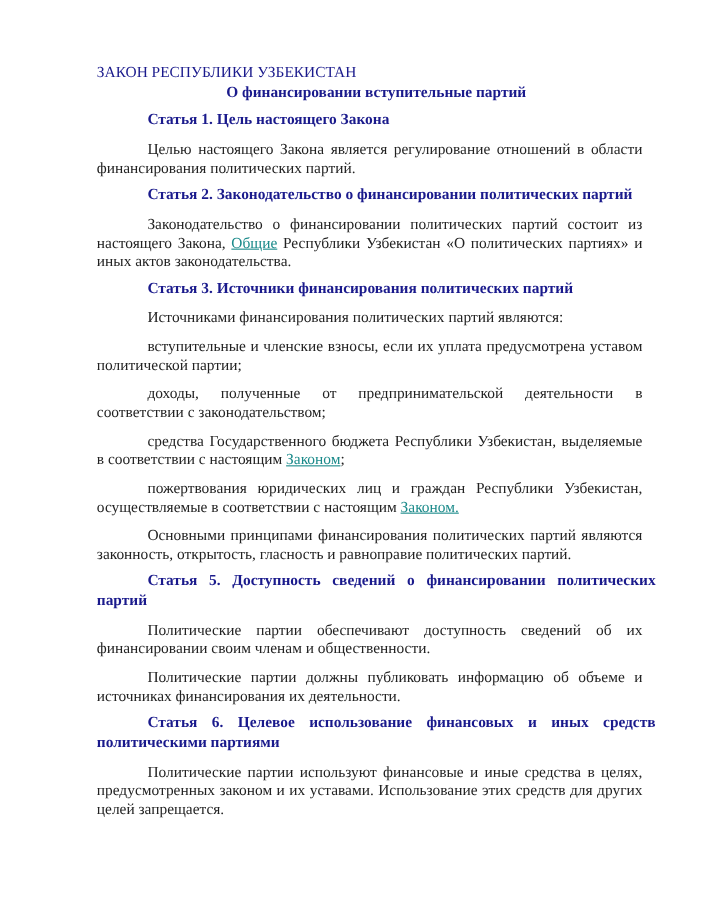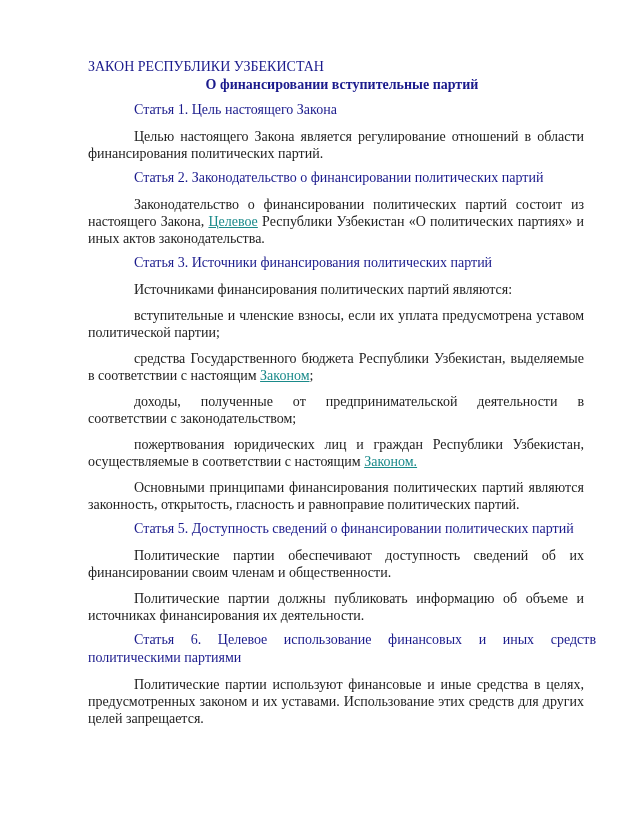--- a/index.html
+++ b/index.html
@@ -2,45 +2,45 @@
 <html><head>
 <meta charset="utf-8">
 <style>
   html, body { margin: 0; padding: 0; background: #ffffff; }
   body { width: 640px; height: 828px; position: relative; overflow: hidden;
          font-family: "Liberation Serif", "DejaVu Serif", serif; color: #222; }
   .page { position: absolute; left: 88px; top: 58px; width: 508px; }
   .title { text-align: left; color: #1a1a8c; font-size: 14px; line-height: 18px; }
   .subtitle { text-align: center; color: #1a1a8c; font-size: 14px; font-weight: bold; line-height: 18px; }
   .section { text-align: center; color: #1a1a8c; font-size: 14px; font-weight: bold; margin-top: 8px; line-height: 18px; }
-  .art-h { color: #1a1a8c; font-weight: normal; font-size: 14px; line-height: 18px;
+  .art-h { color: #1a1a8c; font-weight: bold; font-size: 14px; line-height: 18px;
            text-indent: 46px; text-align: justify; margin: 7px 0 0 0; }
   .p { font-size: 14px; line-height: 17px; text-indent: 46px; text-align: justify; margin: 9px 12px 0 0; }
   .art-h + .p { margin-top: 9px; }
   a.lnk { color: #1a8a8a; text-decoration: underline; }
   .first-art { margin-top: 7px; }
 </style>
 </head>
 <body>
 
 <div class="page">
   <div class="title">ЗАКОН РЕСПУБЛИКИ УЗБЕКИСТАН</div>
   <div class="subtitle">О финансировании вступительные партий</div>
 
   <div class="art-h first-art">Статья 1. Цель настоящего Закона</div>
   <p class="p">Целью настоящего Закона является регулирование отношений в области финансирования политических партий.</p>
 
   <div class="art-h">Статья 2. Законодательство о финансировании политических партий</div>
-  <p class="p"><span>Законодательство о финансировании политических партий состоит из настоящего Закона, </span><a class="lnk" href="#">Целевое</a><span> Республики Узбекистан «О политических партиях» и иных актов законодательства.</span></p>
+  <p class="p"><span>Законодательство о финансировании политических партий состоит из настоящего Закона, </span><a class="lnk" href="#">Общие</a><span> Республики Узбекистан «О политических партиях» и иных актов законодательства.</span></p>
 
   <div class="art-h">Статья 3. Источники финансирования политических партий</div>
   <p class="p">Источниками финансирования политических партий являются:</p>
   <p class="p">вступительные и членские взносы, если их уплата предусмотрена уставом политической партии;</p>
+  <p class="p">доходы, полученные от предпринимательской деятельности в соответствии с законодательством;</p>
   <p class="p"><span>средства Государственного бюджета Республики Узбекистан, выделяемые в соответствии с настоящим </span><a class="lnk" href="#">Законом</a><span>;</span></p>
-  <p class="p">доходы, полученные от предпринимательской деятельности в соответствии с законодательством;</p>
   <p class="p"><span>пожертвования юридических лиц и граждан Республики Узбекистан, осуществляемые в соответствии с настоящим </span><a class="lnk" href="#">Законом.</a></p>
 
   <p class="p">Основными принципами финансирования политических партий являются законность, открытость, гласность и равноправие политических партий.</p>
 
   <div class="art-h">Статья 5. Доступность сведений о финансировании политических партий</div>
   <p class="p">Политические партии обеспечивают доступность сведений об их финансировании своим членам и общественности.</p>
   <p class="p">Политические партии должны публиковать информацию об объеме и источниках финансирования их деятельности.</p>
 
   <div class="art-h">Статья 6. Целевое использование финансовых и иных средств политическими партиями</div>
   <p class="p">Политические партии используют финансовые и иные средства в целях, предусмотренных законом и их уставами. Использование этих средств для других целей запрещается.</p>

